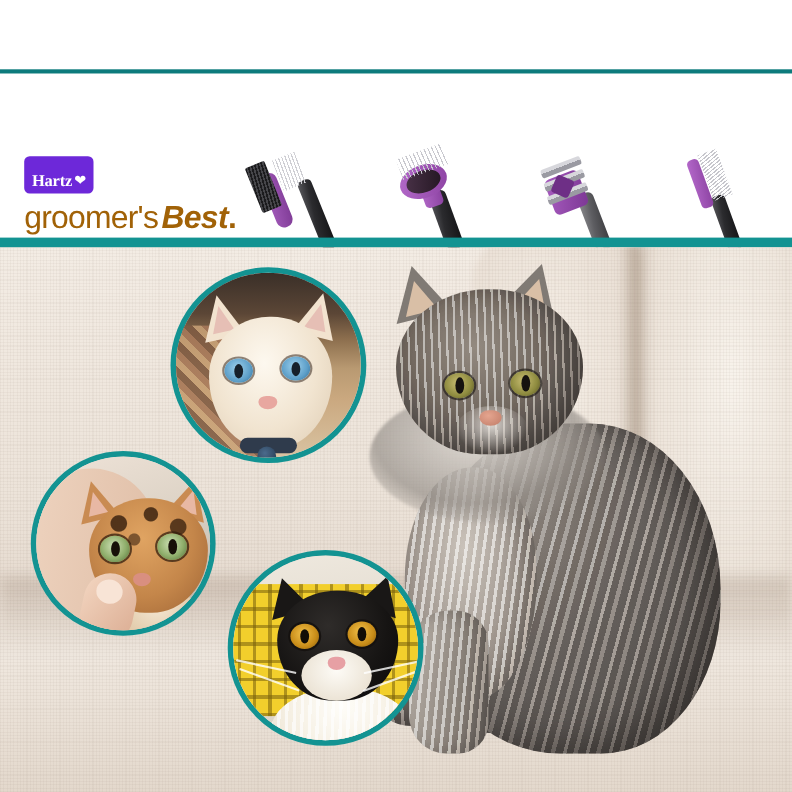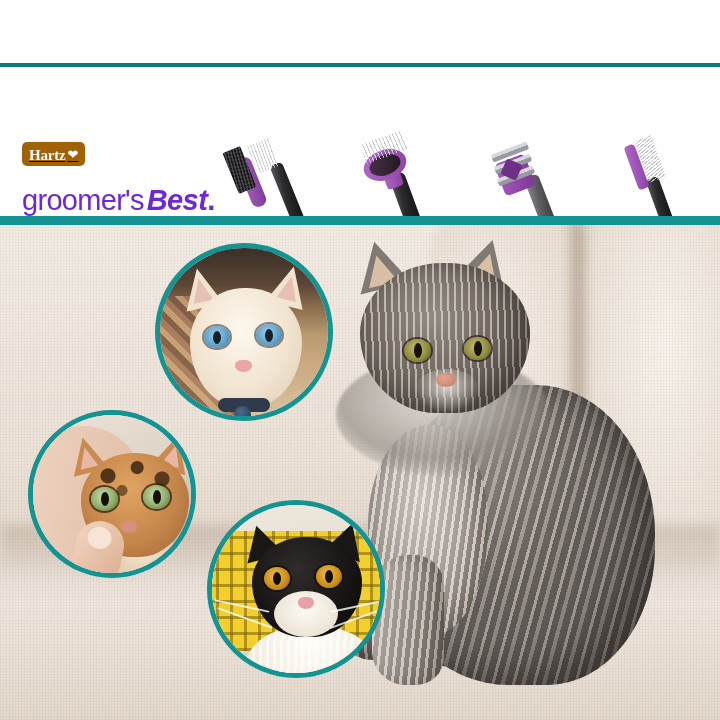--- a/index.html
+++ b/index.html
@@ -54,43 +54,42 @@
   }
 
   
   .logo-block {
     position: absolute;
     left: 22px; top: 75px;
     width: 180px;
   }
   .hartz-badge {
     display: inline-block;
-    background: #a16207;
+    background: #6d28d9;
     border-radius: 5px;
-    padding: 5px 7px 3px 7px;
+    padding: 15px 7px 3px 7px;
     line-height: 1;
-    text-decoration: underline;
   }
   .hartz-word {
     font-family: "Liberation Serif", serif;
     color: #ffffff;
     font-size: 15px;
     font-weight: bold;
     letter-spacing: -.2px;
   }
   .hartz-heart {
     color: #ffffff;
     font-size: 13px;
     margin-left: 2px;
     position: relative;
     top: -1px;
   }
   .gb-line {
-    margin-top: 20px;
-    color: #6d28d9;
+    margin-top: 8px;
+    color: #a16207;
     line-height: 1;
     white-space: nowrap;
   }
   .gb-reg {
     font-size: 29px;
     font-weight: 500;
     letter-spacing: -.7px;
   }
   .gb-bold {
     font-size: 29px;

